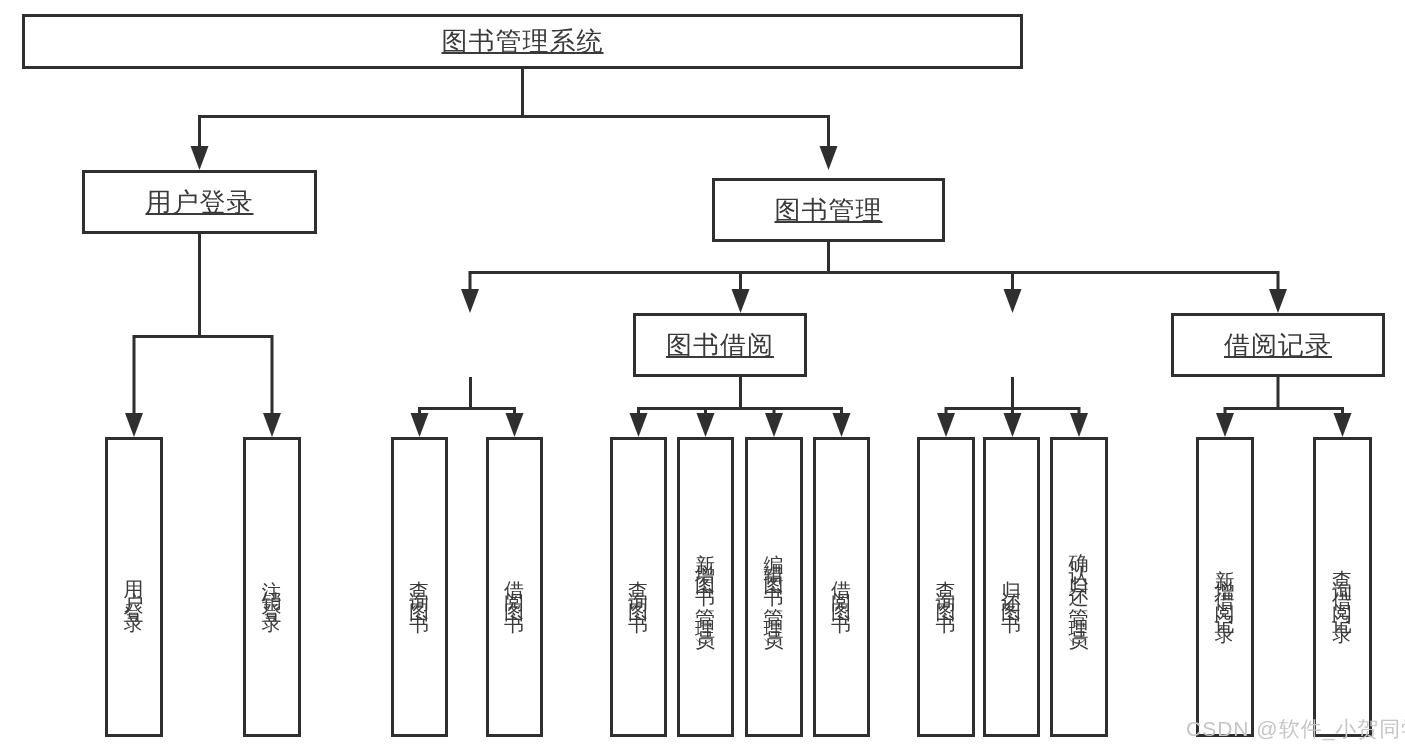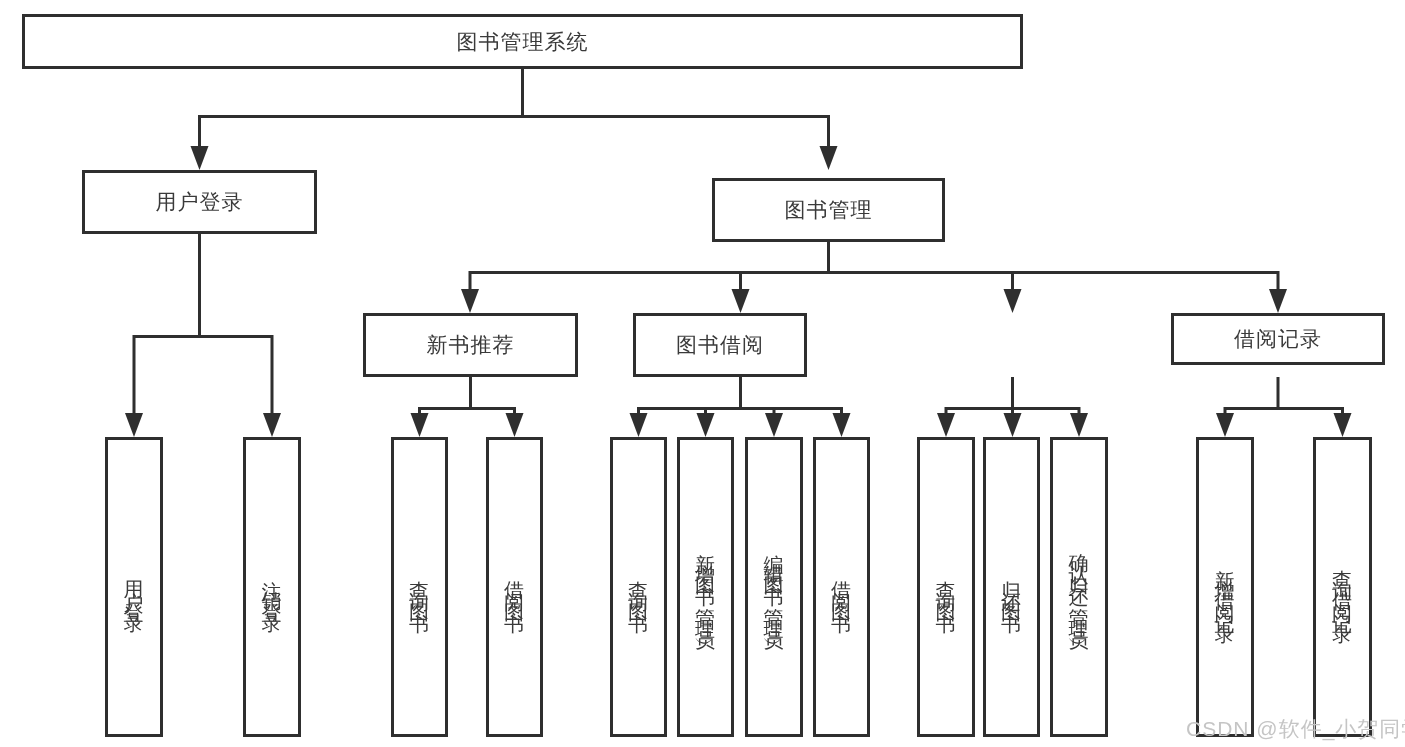--- a/index.html
+++ b/index.html
@@ -28,23 +28,24 @@
     position: absolute;
     box-sizing: border-box;
     border: 3px solid #2f2f2f;
     background: #ffffff;
     display: flex;
     align-items: center;
     justify-content: center;
     color: #3a3a3a;
   }
   .hbox span {
-    font-size: 21px;
+    font-size: 26px;
     letter-spacing: 1px;
     white-space: nowrap;
+    text-decoration: underline;
   }
   .vbox span {
     writing-mode: vertical-rl;
     text-orientation: mixed;
     font-size: 20px;
     line-height: 1;
     letter-spacing: 11px;
     white-space: nowrap;
   }
   #watermark {
@@ -129,27 +130,24 @@
     <span>图书管理系统</span>
   </div>
 
   <div class="box hbox" style="left:82px; top:170px; width:235px; height:64px;">
     <span>用户登录</span>
   </div>
   <div class="box hbox" style="left:712px; top:170px; width:233px; height:64px;margin-top:8px;">
     <span>图书管理</span>
   </div>
 
-  <div class="box hbox" style="left:363px; top:313px; width:215px; height:64px;">
-    <span>新书推荐</span>
-  </div>
   <div class="box hbox" style="left:633px; top:313px; width:174px; height:64px;">
     <span>图书借阅</span>
   </div>
-  <div class="box hbox" style="left:1171px; top:313px; width:214px; height:52px;">
+  <div class="box hbox" style="left:1171px; top:313px; width:214px; height:64px;">
     <span>借阅记录</span>
   </div>
 
   <div class="box vbox" style="left:105px; top:437px; width:58px; height:300px;">
     <span>用户登录</span>
   </div>
   <div class="box vbox" style="left:243px; top:437px; width:58px; height:300px;">
     <span>注销登录</span>
   </div>
 

